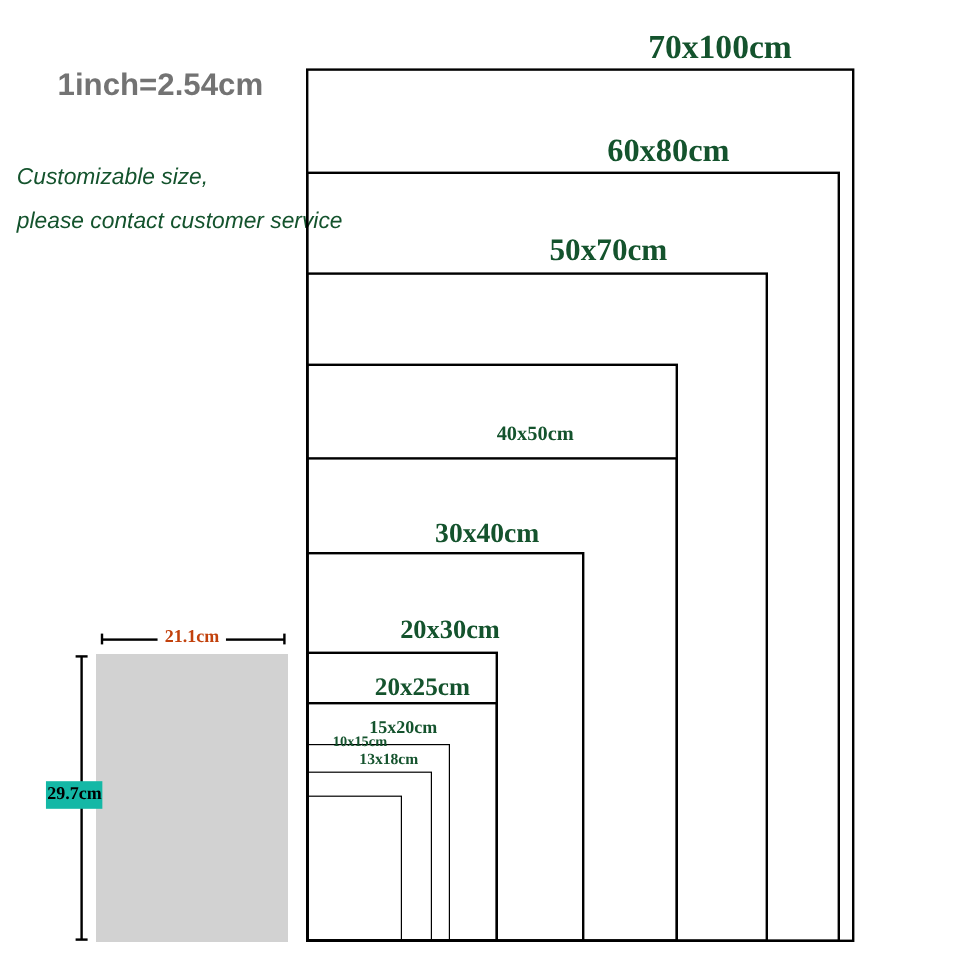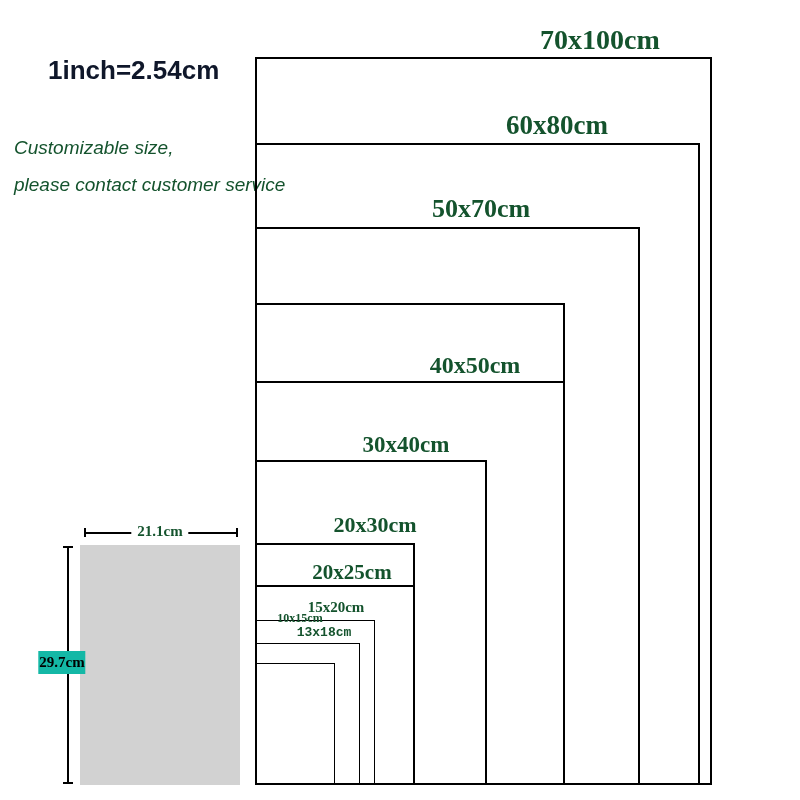--- a/index.html
+++ b/index.html
@@ -25,35 +25,35 @@
   .r10{left:255px;top:643px;width:105px;height:142px;border-width:1.5px;}
   .r11{left:255px;top:663px;width:80px; height:122px;border-width:1.5px;}
 
   .rlabel{
     position:absolute;transform:translateX(-50%);
     white-space:nowrap;color:#14532d;font-weight:700;
     font-family:"Liberation Serif", serif;
   }
   .l1{left:600px;top:24px; font-size:28px;}
   .l2{left:557px;top:110px;font-size:27px;text-align:right;}
-  .l3{left:481px;top:194px;font-size:26px;}
+  .l3{left:507px;top:194px;font-size:26px;}
   .l4{left:466px;top:273px;font-size:25px;}
-  .l5{left:446px;top:352px;font-size:24px;margin-left:29px;}
+  .l5{left:446px;top:352px;font-size:17px;}
   .l6{left:406px;top:432px;font-size:23px;}
   .l7{left:375px;top:512px;font-size:22px;}
   .l8{left:352px;top:560px;font-size:21px;}
   .l9{left:336px;top:599px;font-size:15px;}
-  .l10{left:324px;top:625px;font-size:13px;font-family:Liberation Mono, monospace;}
+  .l10{left:324px;top:625px;font-size:13px;}
   .l11{left:300px;top:611px;font-size:12px;}
 
   
   .note-inch{
     position:absolute;left:48px;top:55px;
     font-family:"Liberation Sans", sans-serif;
-    font-size:26px;font-weight:700;color:#0f172a;
+    font-size:26px;font-weight:700;color:#737373;
   }
   .note-red{
     position:absolute;left:14px;top:129px;
     font-family:"Liberation Sans", sans-serif;
     font-size:19px;line-height:37px;color:#14532d;font-style:italic;
   }
 
   
   .a4-box{position:absolute;left:80px;top:545px;width:160px;height:240px;background:#d2d2d2;}
   .a4-label{
@@ -63,21 +63,21 @@
   }
 
   
   .dim-h-line{position:absolute;left:85px;top:532px;width:152px;height:2px;background:#000;}
   .dim-h-tick{position:absolute;width:2px;height:9px;background:#000;top:528px;}
   .dim-h-tick.left{left:84px;}
   .dim-h-tick.right{left:236px;}
   .dim-h-text{
     position:absolute;left:160px;top:523px;transform:translateX(-50%);
     background:#fff;padding:0 6px;
-    font-size:15px;font-weight:700;color:#14532d;white-space:nowrap;
+    font-size:15px;font-weight:700;color:#c2410c;white-space:nowrap;
   }
 
   
   .dim-v-line{position:absolute;left:67px;top:547px;width:2px;height:236px;background:#000;}
   .dim-v-tick{position:absolute;width:10px;height:2px;background:#000;left:63px;}
   .dim-v-tick.top{top:546px;}
   .dim-v-tick.bottom{top:782px;}
   .dim-v-text{
     position:absolute;left:62px;top:651px;transform:translateX(-50%);
     background:#14b8a6;padding:3px 1px;

